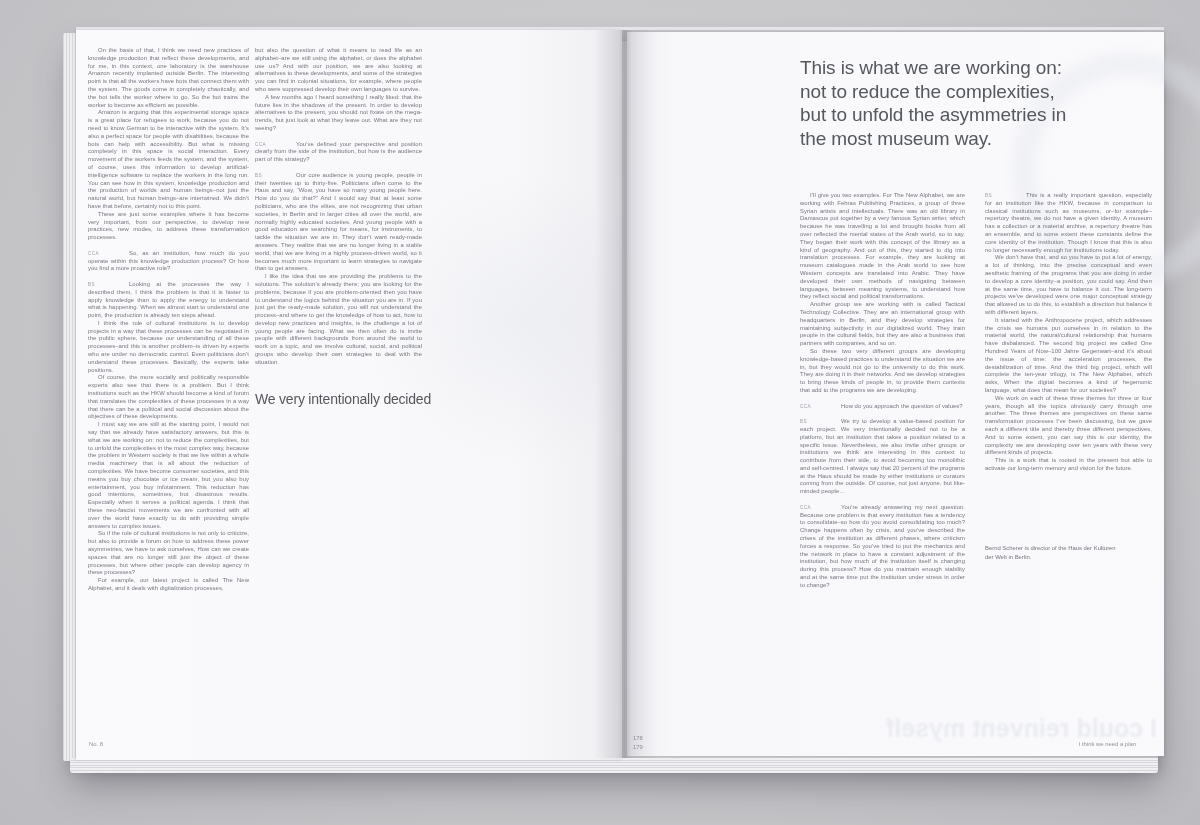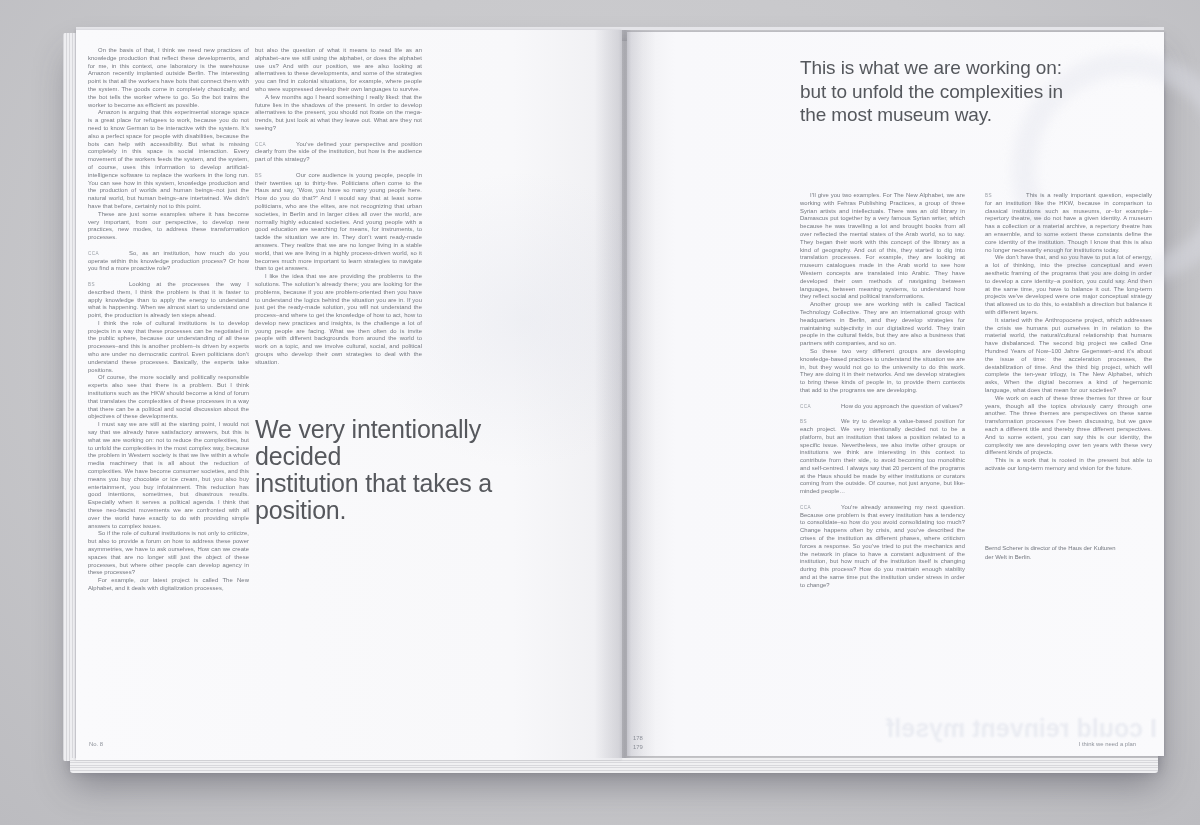--- a/index.html
+++ b/index.html
@@ -28,22 +28,22 @@
   .top-edge{position:absolute;left:14px;top:0;width:1088px;height:3px;background:#e5e5e9;}
 
   .col{position:absolute;font-size:5.9px;line-height:7.8px;color:#72767e;
     text-align:justify;overflow:hidden;letter-spacing:0.05px;}
   .para{margin:0;}
   .para.indent{text-indent:10px;}
   .block.gap{margin-top:7.8px;}
   .speaker{display:inline-block;width:41px;font-size:4.6px;letter-spacing:0.4px;
     color:#9ba0a7;text-transform:uppercase;}
 
-  .pull-quote{position:absolute;left:179px;top:386px;width:310px;
-    font-size:25px;line-height:27px;color:#56585d;letter-spacing:-0.2px;}
+  .pull-quote{position:absolute;left:179px;top:356px;width:310px;
+    font-size:14px;line-height:27px;color:#56585d;letter-spacing:-0.2px;}
   .heading{position:absolute;left:173px;top:24px;width:330px;
     font-size:19px;line-height:23.5px;color:#55585d;letter-spacing:-0.1px;}
 
   .folio{position:absolute;font-size:5.9px;line-height:9px;color:#8f939b;}
   .folio-left{left:13px;top:710px;}
   .pagenums{left:6px;top:702px;}
   .footer-right{right:28px;top:708px;text-align:right;}
 
   .bio{position:absolute;left:358px;top:512px;width:138px;
     font-size:5.9px;line-height:8.8px;color:#72767e;text-align:left;}
@@ -94,30 +94,30 @@
           <div class="block gap">
             <p class="para"><span class="speaker">CCA</span>You’ve defined your perspective and position clearly from the side of the institution, but how is the audience part of this strategy?</p>
           </div>
           <div class="block gap">
             <p class="para"><span class="speaker">BS</span>Our core audience is young people, people in their twenties up to thirty-five. Politicians often come to the Haus and say, “Wow, you have so many young people here. How do you do that?” And I would say that at least some politicians, who are the elites, are not recognizing that urban societies, in Berlin and in larger cities all over the world, are normally highly educated societies. And young people with a good education are searching for means, for instruments, to tackle the situation we are in. They don’t want ready-made answers. They realize that we are no longer living in a stable world, that we are living in a highly process-driven world, so it becomes much more important to learn strategies to navigate than to get answers.</p>
             <p class="para indent">I like the idea that we are providing the problems to the solutions. The solution’s already there; you are looking for the problems, because if you are problem-oriented then you have to understand the logics behind the situation you are in. If you just get the ready-made solution, you will not understand the process–and where to get the knowledge of how to act, how to develop new practices and insights, is the challenge a lot of young people are facing. What we then often do is invite people with different backgrounds from around the world to work on a topic, and we involve cultural, social, and political groups who develop their own strategies to deal with the situation.</p>
           </div>
         </div>
       <div class="pull-quote">
         <div>We very intentionally decided</div>
-        <div>institution that takes a position.</div>
       </div>
       <div class="folio folio-left">No. 8</div>
     </div>
 
     <div class="page page-right">
       <div class="ghost-ring"></div>
       <div class="heading">
         <div>This is what we are working on:</div>
-        <div>but to unfold the complexities in</div>
+        <div>not to reduce the complexities,</div>
+        <div>but to unfold the asymmetries in</div>
         <div>the most museum way.</div>
       </div>
       <div class="col" style="left:173px;top:160px;width:165px;height:468px;">
           <div class="block">
             <p class="para indent">I’ll give you two examples. For The New Alphabet, we are working with Fehras Publishing Practices, a group of three Syrian artists and intellectuals. There was an old library in Damascus put together by a very famous Syrian writer, which because he was travelling a lot and brought books from all over reflected the mental states of the Arab world, so to say. They began their work with this concept of the library as a kind of geography. And out of this, they started to dig into translation processes. For example, they are looking at museum catalogues made in the Arab world to see how Western concepts are translated into Arabic. They have developed their own methods of navigating between languages, between meaning systems, to understand how they reflect social and political transformations.</p>
             <p class="para indent">Another group we are working with is called Tactical Technology Collective. They are an international group with headquarters in Berlin, and they develop strategies for maintaining subjectivity in our digitalized world. They train people in the cultural fields, but they are also a business that partners with companies, and so on.</p>
             <p class="para indent">So these two very different groups are developing knowledge-based practices to understand the situation we are in, but they would not go to the university to do this work. They are doing it in their networks. And we develop strategies to bring these kinds of people in, to provide them contexts that add to the programs we are developing.</p>
           </div>
           <div class="block gap">
             <p class="para"><span class="speaker">CCA</span>How do you approach the question of values?</p>

